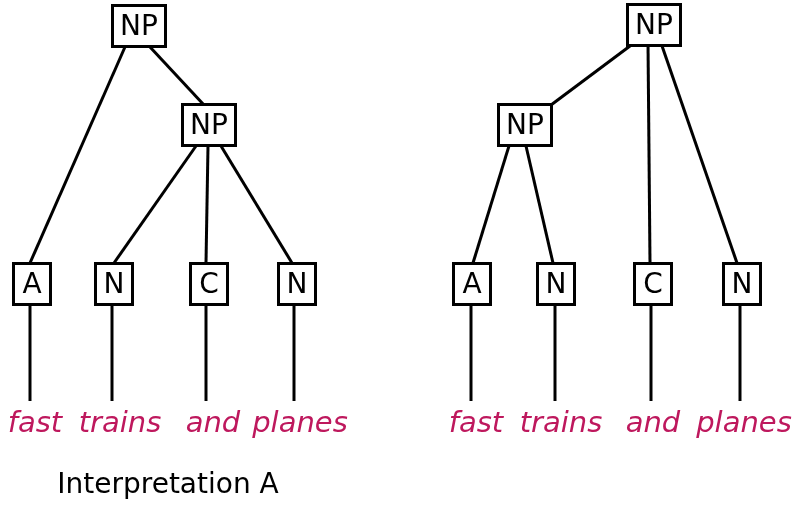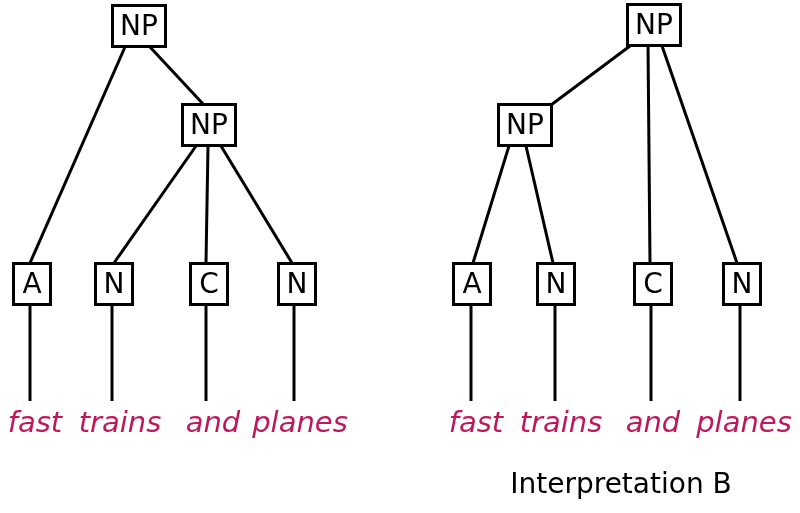--- a/index.html
+++ b/index.html
@@ -64,28 +64,28 @@
   <div class="node leaf" style="left:12px;  top:262px;">A</div>
   <div class="node leaf" style="left:94px;  top:262px;">N</div>
   <div class="node leaf" style="left:189px; top:262px;">C</div>
   <div class="node leaf" style="left:277px; top:262px;">N</div>
 
   <div class="word" style="left:35px;">fast</div>
   <div class="word" style="left:120px;">trains</div>
   <div class="word" style="left:213px;">and</div>
   <div class="word" style="left:300px;">planes</div>
 
+  <div class="caption" style="left:168px;">Interpretation A</div>
 
   <div class="node np" style="left:626px; top:3px;">NP</div>
   <div class="node np" style="left:497px; top:103px;">NP</div>
   <div class="node leaf" style="left:452px; top:262px;">A</div>
   <div class="node leaf" style="left:536px; top:262px;">N</div>
   <div class="node leaf" style="left:633px; top:262px;">C</div>
   <div class="node leaf" style="left:722px; top:262px;">N</div>
 
   <div class="word" style="left:476px;">fast</div>
   <div class="word" style="left:561px;">trains</div>
   <div class="word" style="left:653px;">and</div>
   <div class="word" style="left:744px;">planes</div>
 
-  <div class="caption" style="left:621px;">Interpretation B</div>
 
 </div>
 
 </body></html>

